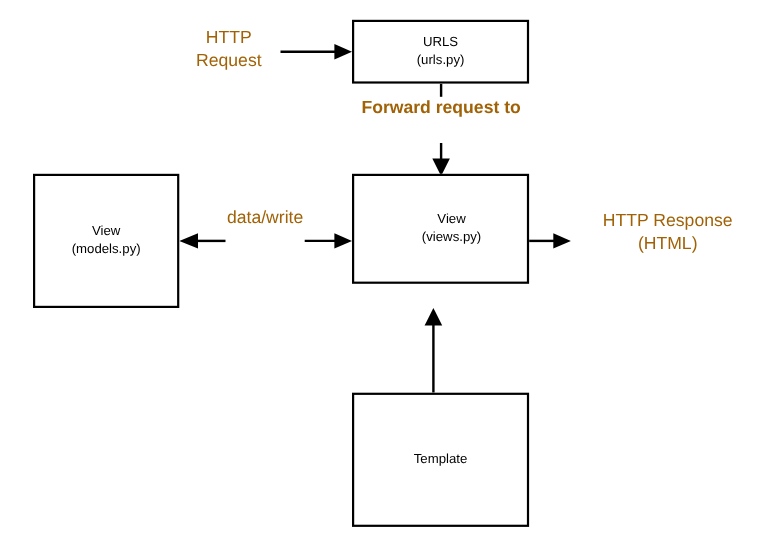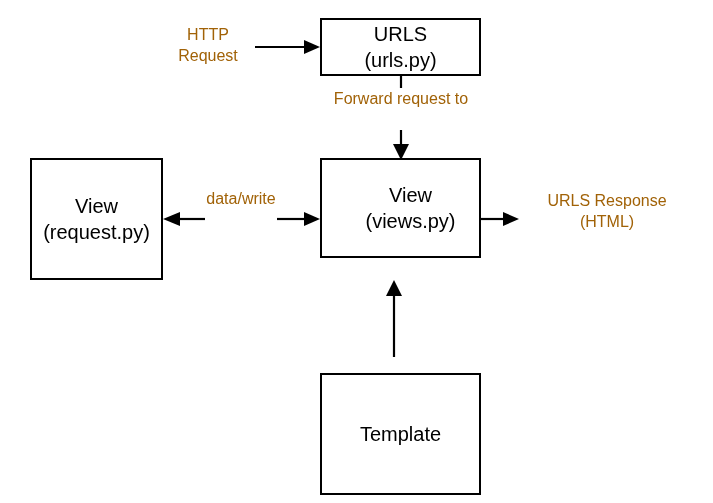--- a/index.html
+++ b/index.html
@@ -20,21 +20,21 @@
     position: absolute;
     box-sizing: border-box;
     border: 2px solid #000000;
     background: #ffffff;
     display: flex;
     flex-direction: column;
     align-items: center;
     justify-content: center;
     text-align: center;
     line-height: 1.32;
-    font-size: 20px;
+    font-size: 12px;
   }
   .node .line2 { display: block; }
   .label {
     position: absolute;
     text-align: center;
     font-size: 16px;
     line-height: 1.32;
     white-space: nowrap;
     color: #a16207;
   }
@@ -93,43 +93,43 @@
     </g>
   </svg>
 
   <div class="node" style="left:320px; top:18px; width:161px; height:58px;">
     <span>URLS</span>
     <span class="line2">(urls.py)</span>
   </div>
 
   <div class="node" style="left:30px; top:158px; width:133px; height:122px;">
     <span>View</span>
-    <span class="line2">(request.py)</span>
+    <span class="line2">(models.py)</span>
   </div>
 
   <div class="node" style="left:320px; top:158px; width:161px; height:100px;padding-left:20px;">
     <span>View</span>
     <span class="line2">(views.py)</span>
   </div>
 
-  <div class="node" style="left:320px; top:373px; width:161px; height:122px;">
+  <div class="node" style="left:320px; top:357px; width:161px; height:122px;">
     <span>Template</span>
   </div>
 
   <div class="label" style="left:160px; top:24px; width:96px;">
     <div>HTTP</div>
     <div>Request</div>
   </div>
 
-  <div class="label" style="left:312px; top:88px; width:178px;">
+  <div class="label" style="left:312px; top:88px; width:178px;font-weight:bold;">
     <div>Forward request to</div>
   </div>
 
   <div class="label" style="left:197px; top:188px; width:88px;">
     <div>data/write</div>
   </div>
 
   <div class="label" style="left:527px; top:190px; width:160px;">
-    <div>URLS Response</div>
+    <div>HTTP Response</div>
     <div>(HTML)</div>
   </div>
 
 </div>
 
 </body></html>

